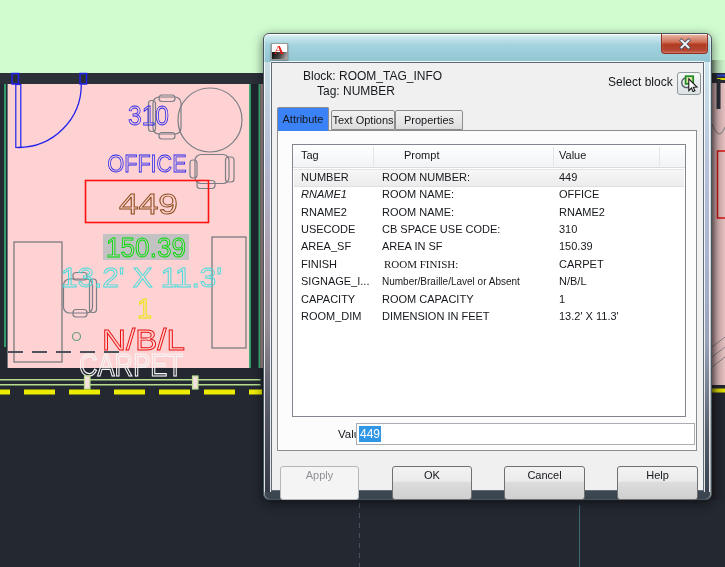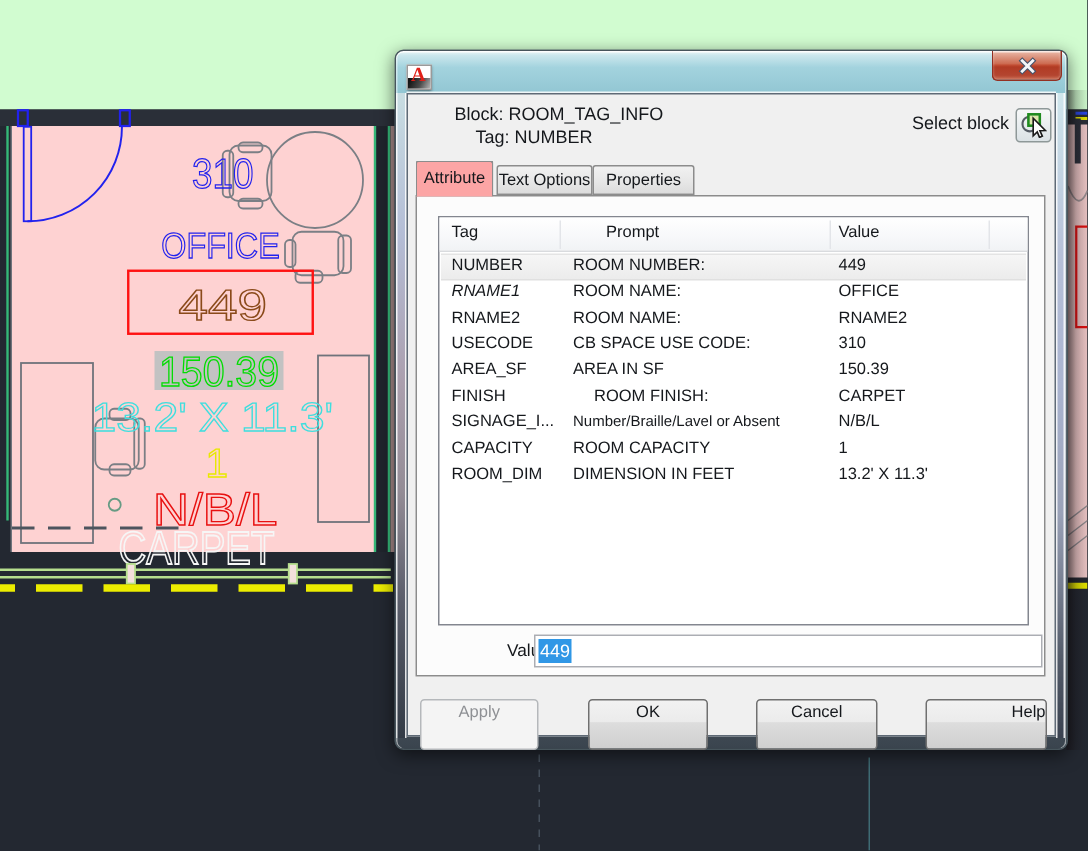--- a/index.html
+++ b/index.html
@@ -33,21 +33,21 @@
   .sideR{position:absolute;right:1px;top:28px;width:4px;height:430px;
      border-left:1px solid rgba(255,255,255,.85);border-right:1px solid rgba(255,255,255,.85);
      background:linear-gradient(180deg,#cfe6ec 0%,#b6c0d8 25%,#aab4d0 45%,#9aa2b8 65%,#525a68 88%,#3a4250 100%);}
   .lbl{position:absolute;font-size:12px;color:#15181c;white-space:pre;}
   #selbtn{position:absolute;left:405px;top:9px;width:22px;height:21px;
      border:1px solid #8e9898;border-radius:3px;
      background:linear-gradient(180deg,#f7f8f8,#e7ecee 55%,#dbe2e5);}
   
   .tab{position:absolute;font-size:11px;color:#15181c;text-align:center;white-space:nowrap;
        border:1px solid #8c8c8c;border-radius:2px 2px 0 0;box-sizing:border-box;}
-  #tab1{left:5px;top:44px;width:52px;height:24px;background:#fca5a5;border-bottom:none;
+  #tab1{left:5px;top:44px;width:52px;height:24px;background:#3b82f6;border-bottom:none;
         z-index:3;line-height:22px;}
   #tab2{left:59px;top:47px;width:64px;height:20px;z-index:1;line-height:19px;
         background:linear-gradient(180deg,#f1f1f1,#e6e6e6 60%,#dcdcdc);}
   #tab3{left:123px;top:47px;width:68px;height:20px;z-index:1;line-height:19px;
         background:linear-gradient(180deg,#f1f1f1,#e6e6e6 60%,#dcdcdc);}
   #panel{position:absolute;left:5px;top:67px;width:420px;height:321px;
          background:#fcfcfc;border:1px solid #8c8c8c;box-sizing:border-box;z-index:2;}
   
   #list{position:absolute;left:14px;top:13px;width:392px;height:271px;
         background:#fff;border:1px solid #83868f;}
@@ -65,21 +65,21 @@
         background:#fff;border:1px solid #abadb3;}
   #valsel{position:absolute;left:2px;top:2px;background:#3097e6;color:#fff;
         font-size:12px;padding:0 1px;height:16px;line-height:16px;}
   
   .btn{position:absolute;top:403px;height:34px;border:1px solid #707070;border-radius:3px;
      background:linear-gradient(180deg,#f2f2f2 0%,#ebebeb 45%,#dddddd 46%,#cfcfcf 100%);
      font-size:11px;color:#15181c;text-align:center;line-height:17px;box-sizing:border-box;}
   #apply{left:8px;width:79px;border:1px solid #b5b8bb;background:#f4f4f4;color:#8e9094;}
   #ok{left:120px;width:80px;}
   #cancel{left:232px;width:81px;}
-  #help{left:345px;width:81px;text-align:right;}
+  #help{left:345px;width:81px;}
 </style>
 </head>
 <body>
 <svg id="cad" width="725" height="567" viewBox="0 0 725 567">
   <defs>
     <linearGradient id="rsh" x1="0" y1="0" x2="1" y2="0">
       <stop offset="0" stop-color="rgba(25,18,22,0.52)"></stop>
       <stop offset="0.45" stop-color="rgba(25,18,22,0.18)"></stop>
       <stop offset="1" stop-color="rgba(25,18,22,0.03)"></stop>
     </linearGradient>
@@ -205,21 +205,21 @@
         <div class="cell" style="left:8px;top:61px;">RNAME2</div>
           <div class="cell" style="left:89px;top:61px;">ROOM NAME:</div>
           <div class="cell" style="left:266px;top:61px;">RNAME2</div>
         <div class="cell" style="left:8px;top:78px;">USECODE</div>
           <div class="cell" style="left:89px;top:78px;">CB SPACE USE CODE:</div>
           <div class="cell" style="left:266px;top:78px;">310</div>
         <div class="cell" style="left:8px;top:95px;">AREA_SF</div>
           <div class="cell" style="left:89px;top:95px;">AREA IN SF</div>
           <div class="cell" style="left:266px;top:95px;">150.39</div>
         <div class="cell" style="left:8px;top:113px;">FINISH</div>
-          <div class="cell" style="left:103px;top:113px;">ROOM FINISH:</div>
+          <div class="cell" style="left:91px;top:113px;font-family:Liberation Serif, serif;">ROOM FINISH:</div>
           <div class="cell" style="left:266px;top:113px;">CARPET</div>
         <div class="cell" style="left:8px;top:130px;">SIGNAGE_I...</div>
           <div class="cell" style="left:89px;top:131px;font-size:10px;">Number/Braille/Lavel or Absent</div>
           <div class="cell" style="left:266px;top:130px;">N/B/L</div>
         <div class="cell" style="left:8px;top:148px;">CAPACITY</div>
           <div class="cell" style="left:89px;top:148px;">ROOM CAPACITY</div>
           <div class="cell" style="left:266px;top:148px;">1</div>
         <div class="cell" style="left:8px;top:165px;">ROOM_DIM</div>
           <div class="cell" style="left:89px;top:165px;text-align:center;">DIMENSION IN FEET</div>
           <div class="cell" style="left:266px;top:165px;">13.2' X 11.3'</div>

